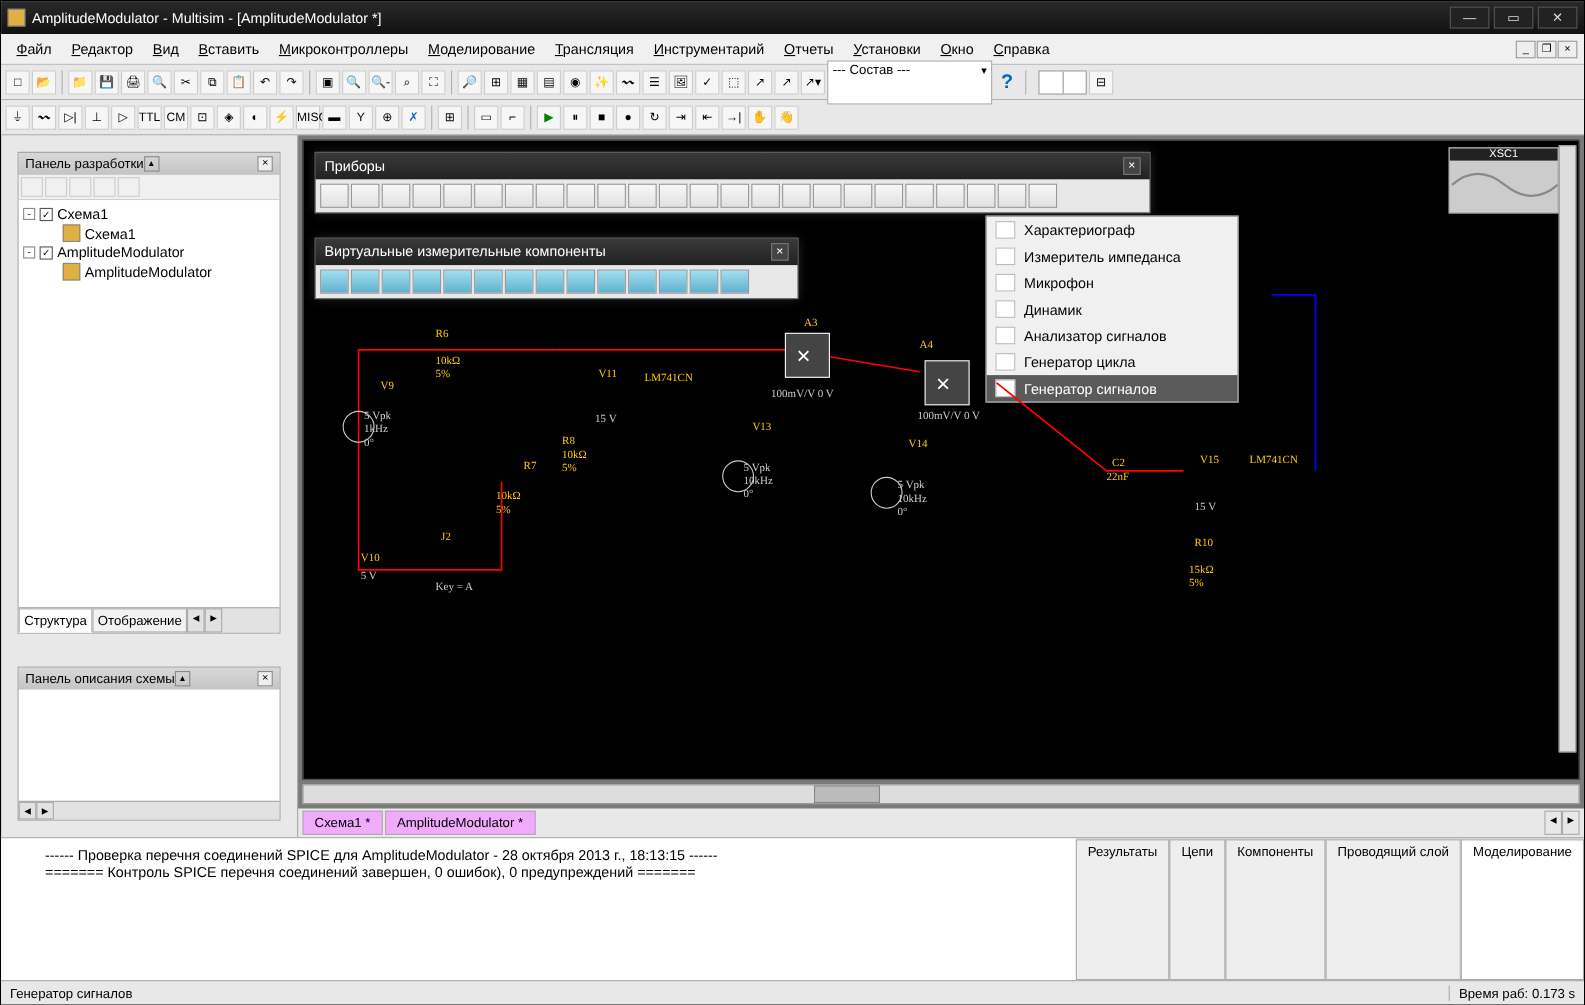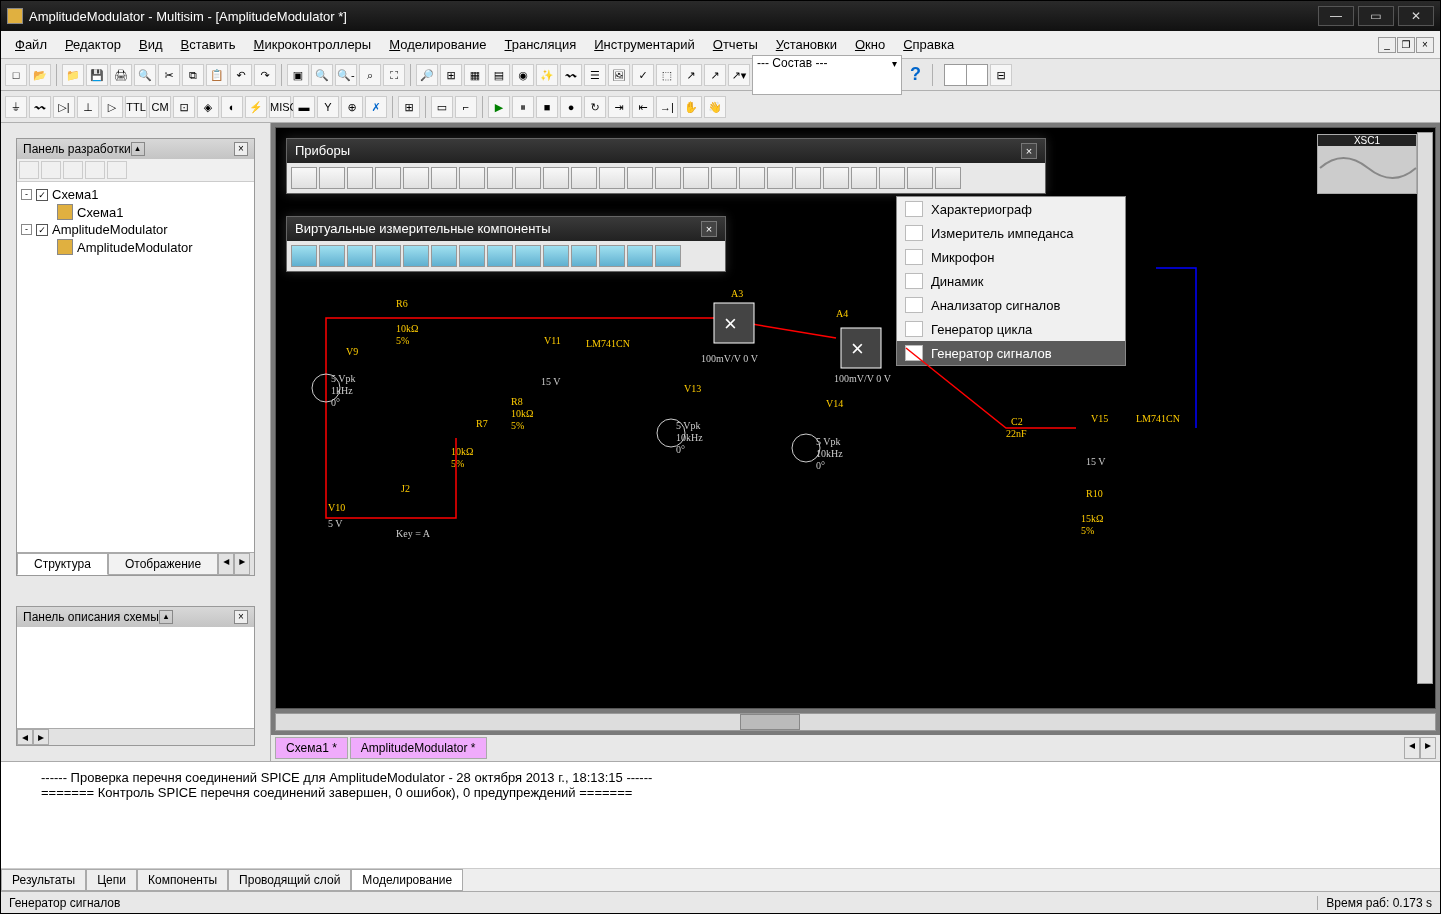--- a/index.html
+++ b/index.html
@@ -27,21 +27,21 @@
 .panel { border:1px solid #999; margin:15px; background:#f5f5f5; display:flex; flex-direction:column;}
 .panel .ph { background:linear-gradient(#d8d8d8,#c4c4c4); padding:3px 6px; font-size:12px; display:flex; align-items:center;}
 .panel .ph .x { margin-left:auto; width:14px; height:14px; border:1px solid #888; background:#eee; text-align:center; font-size:10px; line-height:12px; cursor:pointer;}
 .panel .ph .pin { width:14px; height:14px; border:1px solid #888; margin-right:2px; font-size:9px; text-align:center;}
 .tree { background:#fff; flex:1; padding:4px; font-size:13px; overflow:auto;}
 .tree .node { display:flex; align-items:center; gap:4px; padding:1px 0;}
 .tree .indent2 { padding-left:36px;}
 .tree .tog { width:11px; height:11px; border:1px solid #888; text-align:center; font-size:9px; line-height:9px;}
 .tree .cb { width:12px; height:12px; border:1px solid #555; background:#fff; text-align:center; font-size:9px; line-height:10px;}
 .tabbar { display:flex; background:#e2e2e2; border-top:1px solid #aaa; font-size:12px;}
-.tabbar .tab { padding:3px 16px; border:1px solid #aaa; background:#f2f2f2; cursor:pointer;}
+.tabbar .tab { padding:3px 4px; border:1px solid #aaa; background:#f2f2f2; cursor:pointer;}
 .tabbar .tab.active { background:#fff; border-bottom:1px solid #fff;}
 .tabbar .nav { width:16px; text-align:center; border:1px solid #aaa; cursor:pointer;}
 .panel.small { height:140px;}
 .canvas-wrap { flex:1; display:flex; flex-direction:column; background:#7a7a7a; min-width:0;}
 .canvas { flex:1; background:#000; margin:4px; position:relative; border:1px solid #555; overflow:hidden;}
 .float { position:absolute; background:#2a2a2a; border:1px solid #666; box-shadow:0 0 10px rgba(255,255,255,.15);}
 .float .fh { background:linear-gradient(#3a3a3a,#222); color:#fff; padding:4px 8px; font-size:13px; display:flex;}
 .float .fh .x { margin-left:auto; width:16px; height:16px; background:#444; border:1px solid #777; text-align:center; font-size:11px; line-height:14px; cursor:pointer;}
 .float .fb { background:#e8e8e8; padding:4px; display:flex; gap:2px; flex-wrap:wrap;}
 .float .fb .ib { width:26px; height:22px; border:1px solid #999; background:linear-gradient(#f8f8f8,#e0e0e0); cursor:pointer;}
@@ -52,21 +52,21 @@
 .schem-label { position:absolute; font-size:10px; font-family:Liberation Serif, serif; white-space:nowrap;}
 .yel { color:#ffcc00;}
 .xsc { position:absolute; right:18px; top:6px; width:100px; height:60px; border:1px solid #aaa; background:#ccc; text-align:center; font-size:11px; color:#333;}
 .hscroll { height:18px; background:#ddd; margin:0 4px 4px 4px; position:relative; border:1px solid #999;}
 .hscroll .thumb { position:absolute; left:40%; width:60px; height:100%; background:#bbb; border:1px solid #888;}
 .vscroll { position:absolute; right:2px; top:4px; bottom:24px; width:16px; background:#ddd; border:1px solid #999;}
 .doctabs { background:#e8e8e8; padding:2px 4px; display:flex; font-size:12px; gap:2px;}
 .doctabs .dt { border:1px solid #aaa; background:#f0abfc; padding:3px 10px; cursor:pointer;}
 .doctabs .nav2 { margin-left:auto; display:flex;}
 .doctabs .nav2 div{width:16px; border:1px solid #aaa; text-align:center; cursor:pointer;}
-.bottom { height:130px; border-top:1px solid #aaa; background:#fff; display:flex; flex-direction:column;}
+.bottom { height:130px; border-top:1px solid #aaa; background:#fff; display:flex; flex-direction:row;}
 .bout { flex:1; padding:8px 40px; font-size:13px; font-family:Consolas,monospace; overflow:auto;}
 .btabs { display:flex; background:#eee; border-top:1px solid #ccc; font-size:12px;}
 .btabs .bt { padding:3px 10px; border:1px solid #aaa; cursor:pointer;}
 .btabs .bt.active { background:#fff;}
 .status { height:22px; background:#e8e8e8; border-top:1px solid #aaa; display:flex; align-items:center; font-size:12px; padding:0 8px;}
 .status .s2 { margin-left:auto; border-left:1px solid #aaa; padding-left:8px;}
 .ico { width:16px; height:16px; display:inline-block; background:#e0b040; border:1px solid #888;}
 .minitb { background:#f0f0f0; padding:2px; display:flex; gap:2px; border-bottom:1px solid #ccc;}
 .minitb .mt { width:20px; height:18px; border:1px solid #ccc; cursor:pointer;}
 </style>

